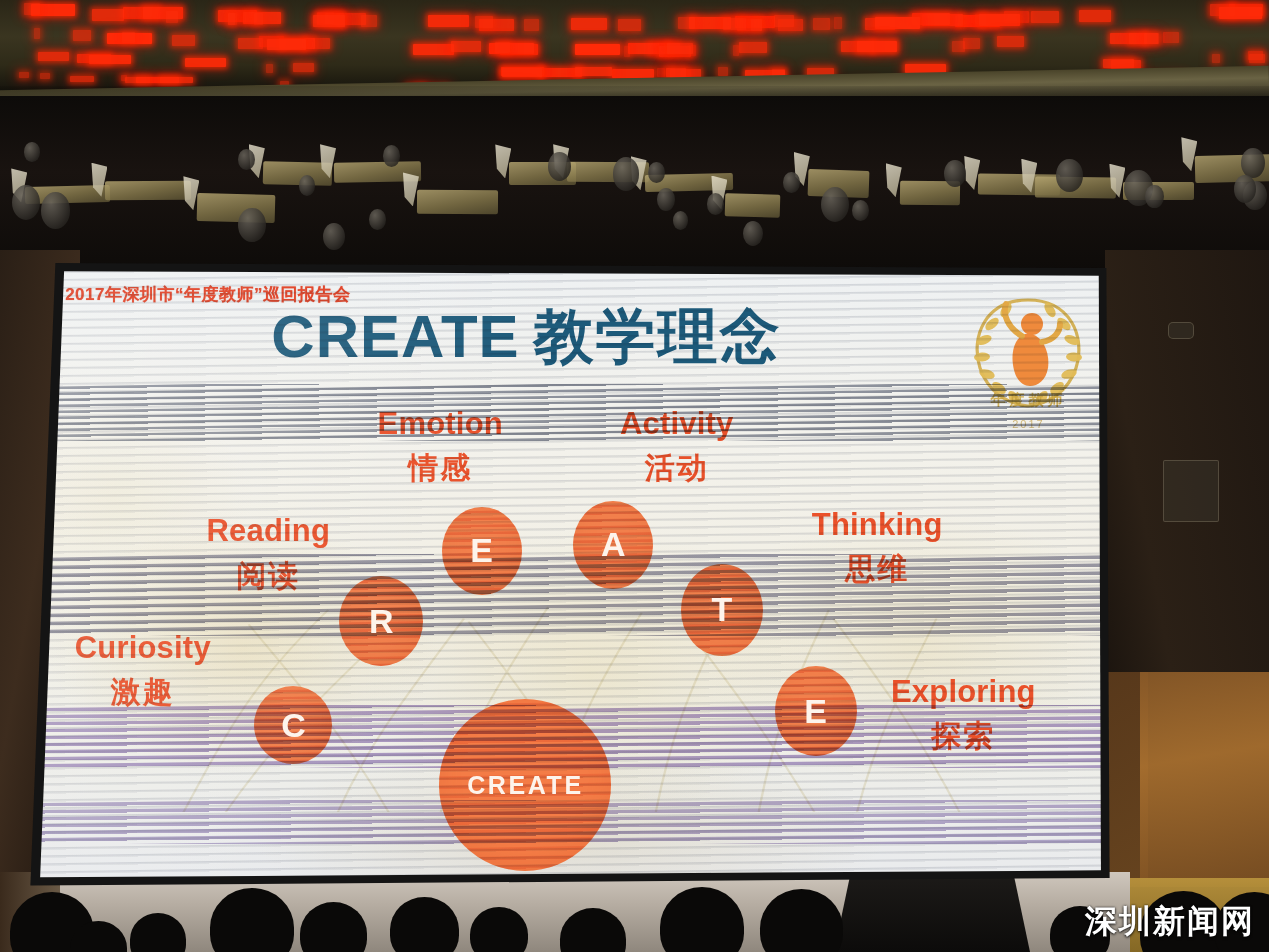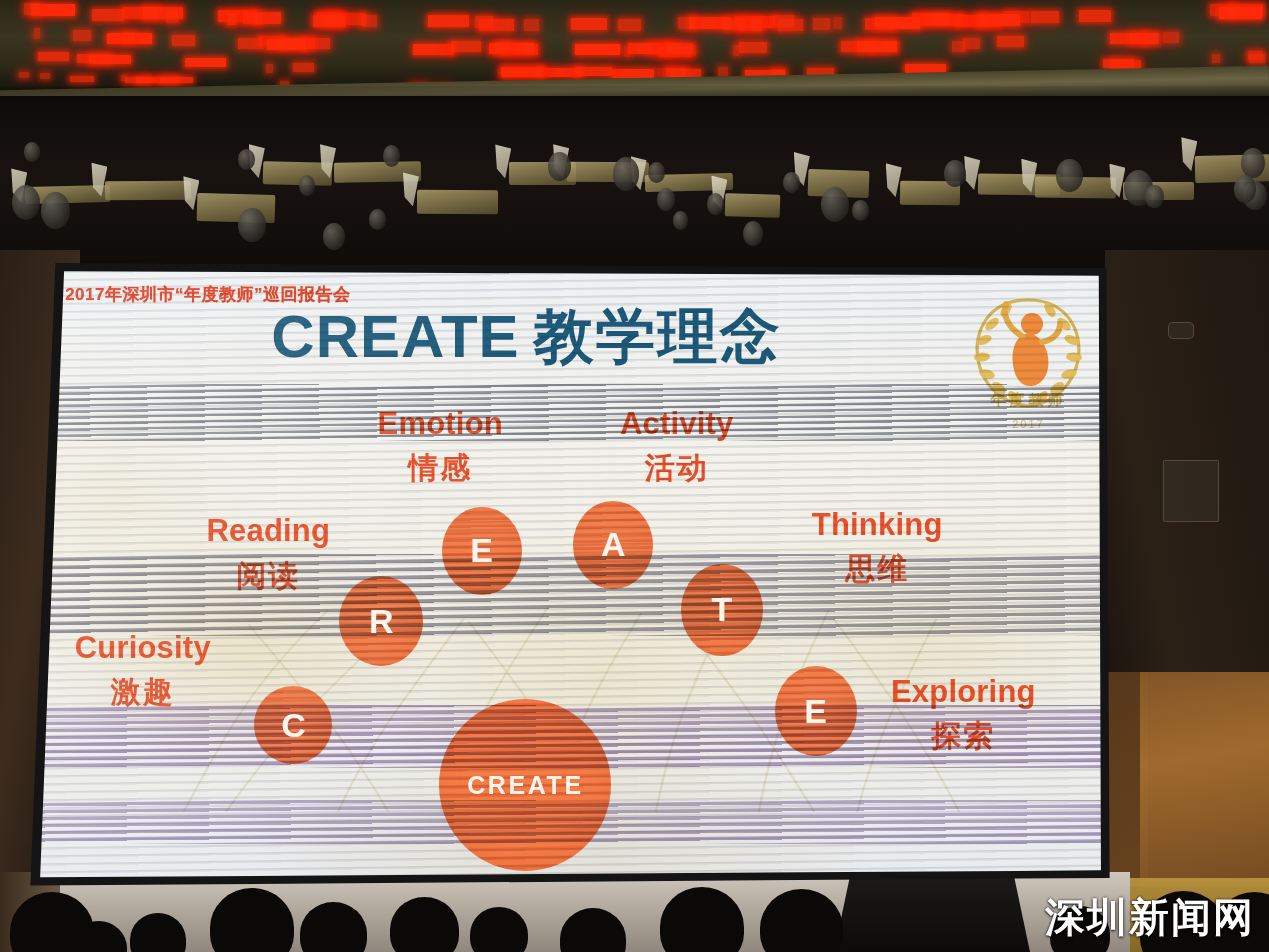--- a/index.html
+++ b/index.html
@@ -261,21 +261,21 @@
   }
   .bub > span { position:relative; z-index:2; }
 
   
   #wm {
     position:absolute; right:14px; bottom:14px;
     text-align:right; color:#fff;
     text-shadow:0 1px 3px rgba(0,0,0,.85), 0 0 2px rgba(0,0,0,.7);
     line-height:1.02;
   }
-  #wm .wm-zh { font-size:40px; font-weight:700; letter-spacing:2px; display:block; }
+  #wm .wm-zh { font-size:32px; font-weight:700; letter-spacing:2px; display:block; }
   #wm .wm-en { font-size:36px; font-weight:700; letter-spacing:.5px; display:block; }
   #wm .wm-en .dim { font-weight:400; }
 </style>
 </head>
 <body>
 
 <div id="photo">
 
   <div class="ceiling"></div>
   <div id="leds">

